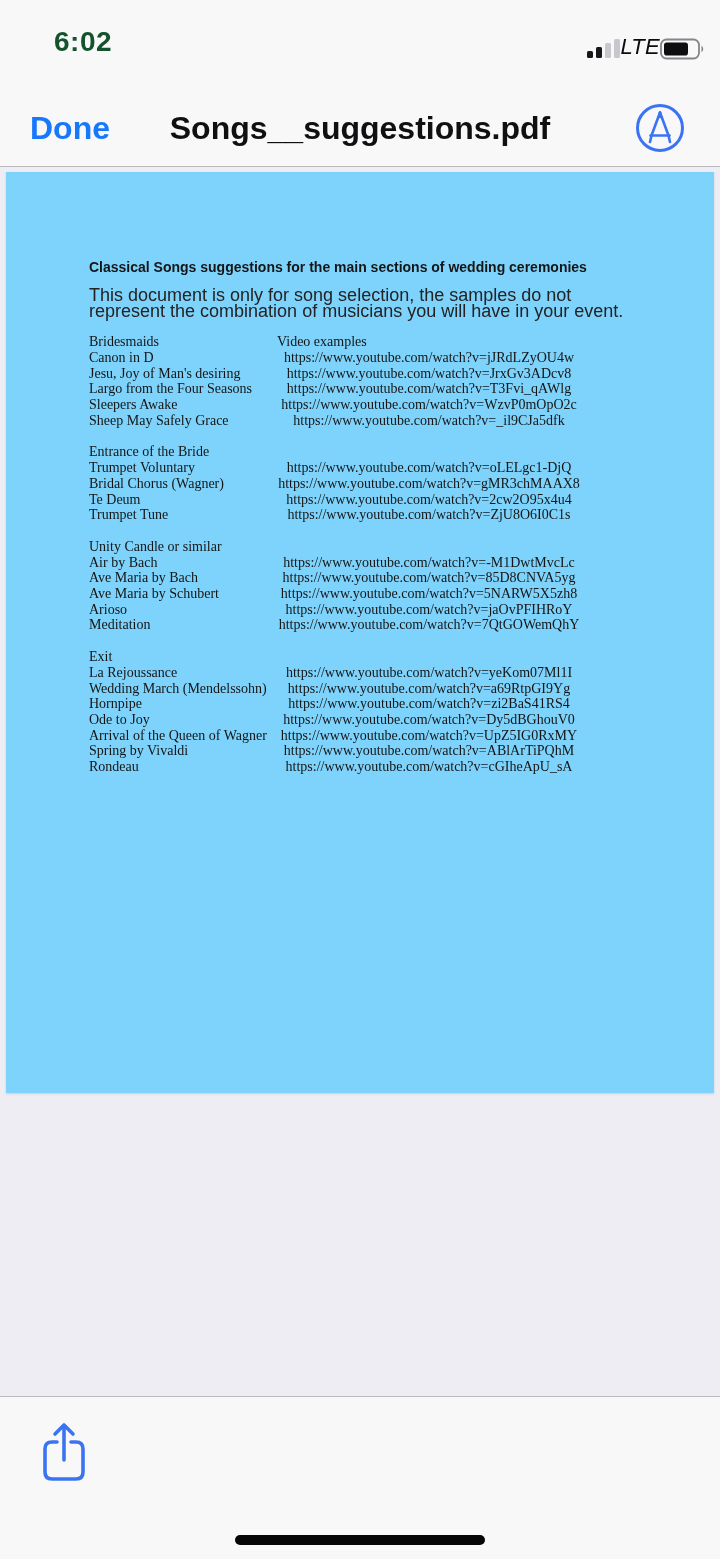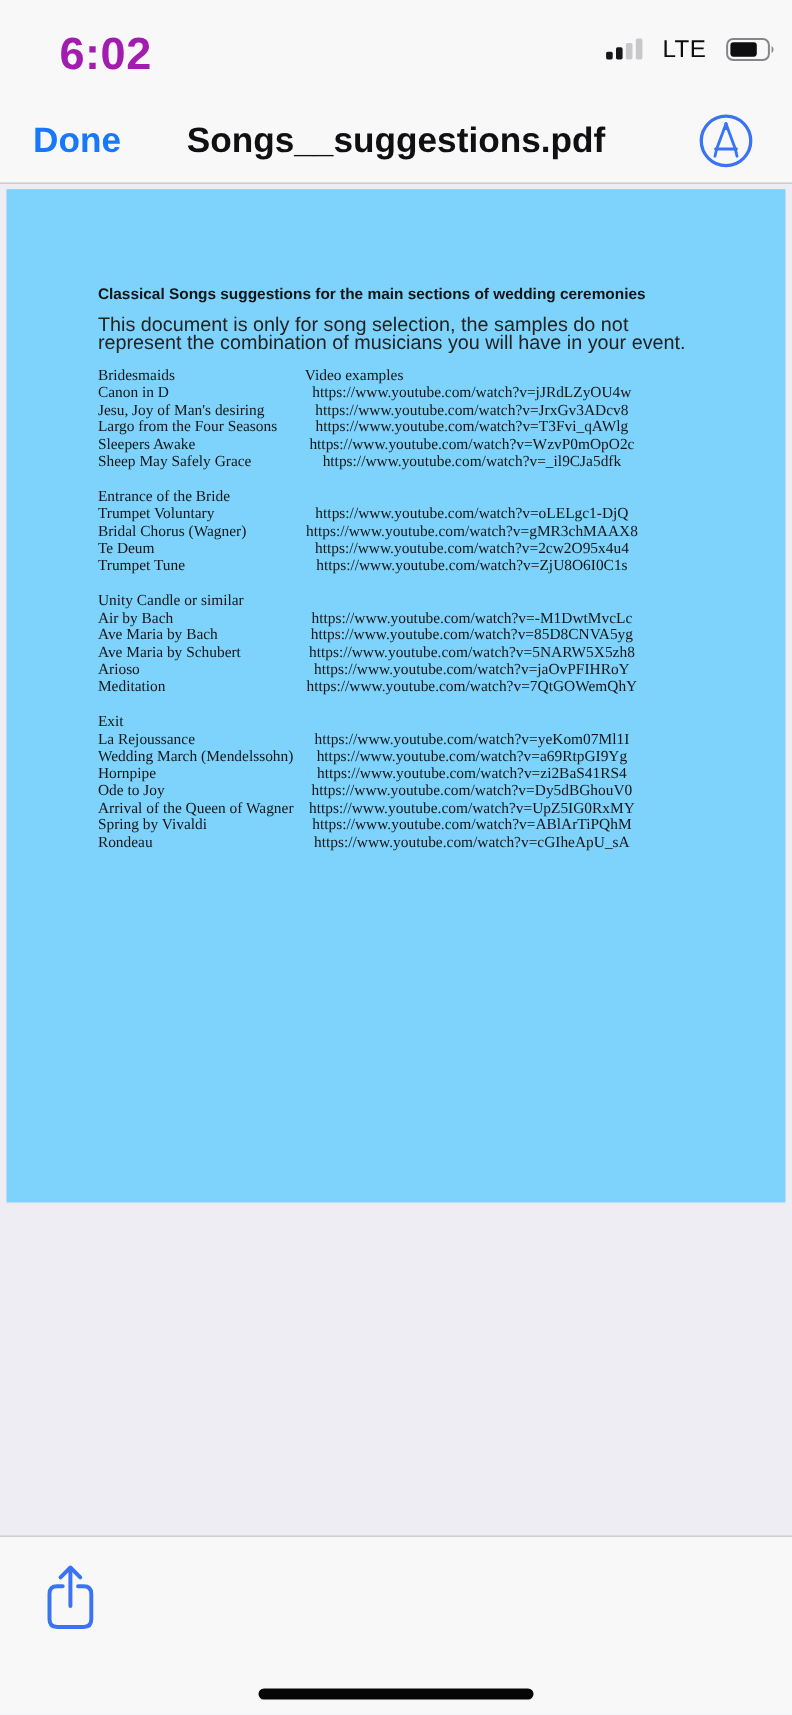--- a/index.html
+++ b/index.html
@@ -11,25 +11,25 @@
     overflow:hidden;
   }
 
   
   .status-bar {
     position:absolute; top:0; left:0; width:720px; height:90px;
     background:#f8f8f8;
   }
   .status-time {
     position:absolute; left:54px; top:26px;
-    font-size:41px; font-weight:700; letter-spacing:.5px; color:#a21caf;
+    font-size:28px; font-weight:700; letter-spacing:.5px; color:#14532d;
   }
   .status-right {
     position:absolute; right:14px; top:30px; height:30px;
-    display:flex; align-items:center; gap:18px;
+    display:flex; align-items:flex-end; gap:0;font-style:italic;
   }
   .signal-icon { display:flex; align-items:flex-end; gap:3px; height:22px; padding-bottom:2px; }
   .signal-icon .bar { width:6px; border-radius:1.5px; background:#c8c8cc; }
   .signal-icon .bar.filled { background:#17171a; }
   .lte-label { font-size:22px; font-weight:500; color:#0c0c0d; letter-spacing:.3px; }
   .battery { position:relative; width:46px; height:22px; }
 
   
   .nav-bar {
     position:absolute; top:90px; left:0; width:720px; height:77px;

